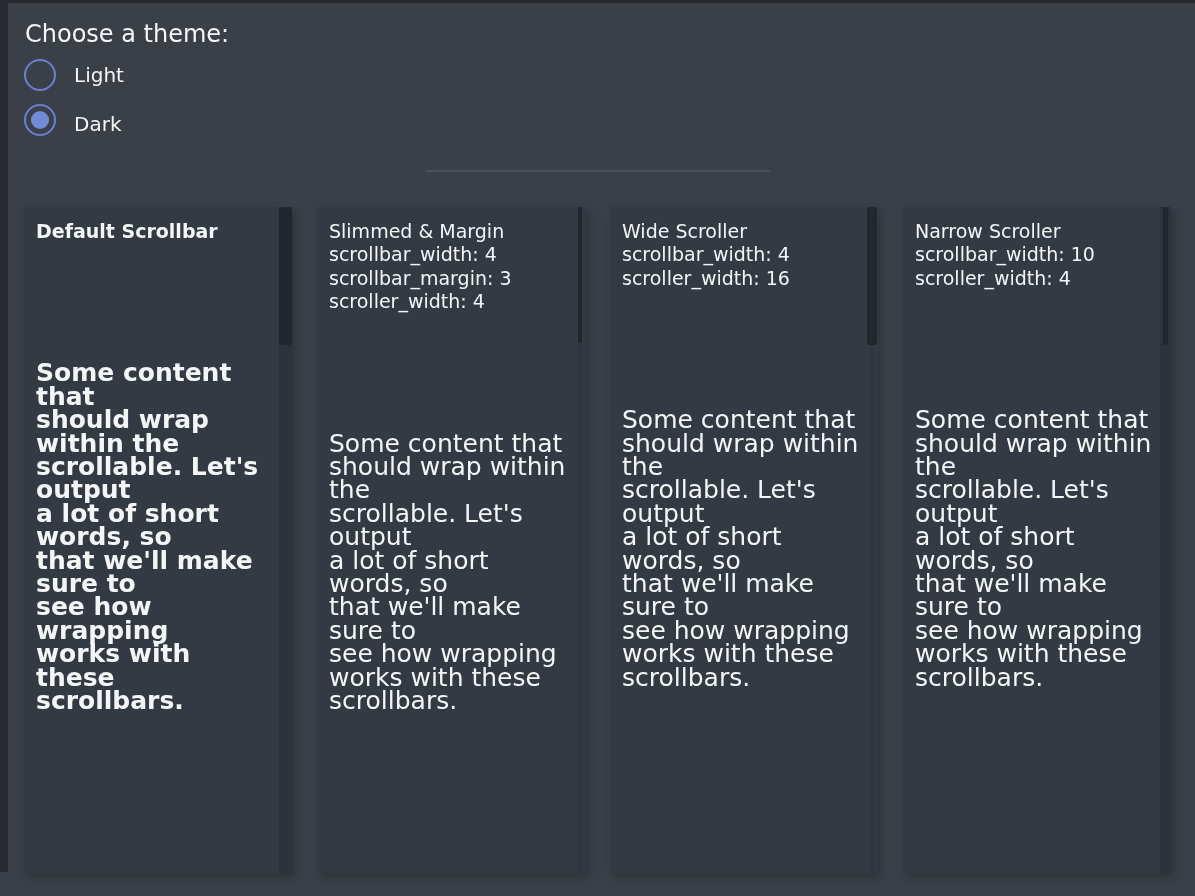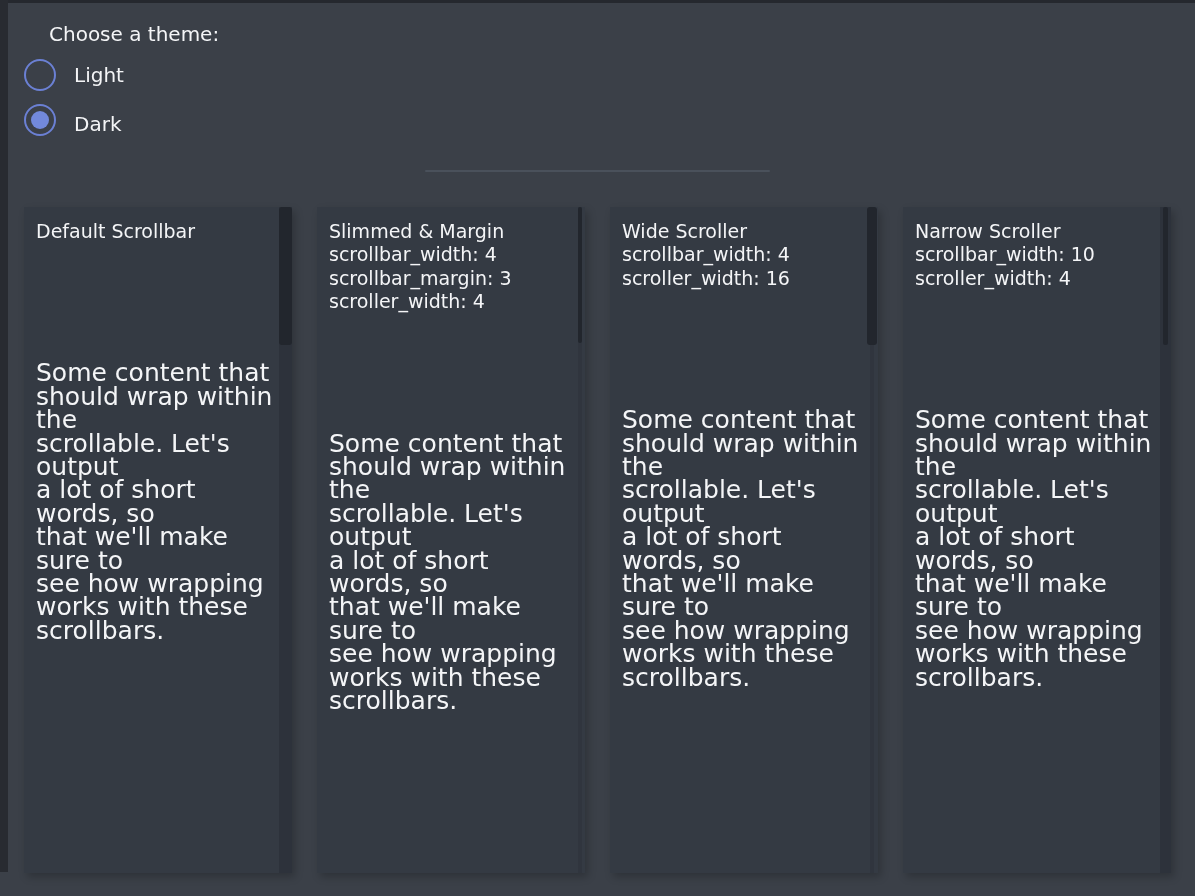--- a/index.html
+++ b/index.html
@@ -8,21 +8,21 @@
     background:#3b4048;
     font-family:"DejaVu Sans","Liberation Sans",sans-serif;
     color:#f4f5f7;
   }
   
   .top-edge{position:absolute;left:0;top:0;width:1195px;height:3px;background:#25282e;}
   .left-edge{position:absolute;left:0;top:0;width:8px;height:872px;background:#282b31;}
 
   
   .theme-section{position:absolute;left:25px;top:22px;}
-  .theme-prompt{font-size:20px;line-height:24px;margin-left:24px;}
+  .theme-prompt{font-size:24px;line-height:24px;}
   .radio-option{position:absolute;left:-1px;display:flex;align-items:center;height:32px;cursor:default;}
   .radio-option.light{top:37px;align-items:center;}
   .radio-option.dark{top:82px;align-items:flex-end;}
   .radio-circle{
     width:28px;height:28px;border-radius:50%;
     border:2px solid #6b80d4;box-sizing:content-box;
     display:flex;align-items:center;justify-content:center;
     flex:0 0 auto;
   }
   .radio-dot{width:18px;height:18px;border-radius:50%;background:#7289da;}
@@ -30,21 +30,21 @@
 
   .divider{position:absolute;top:170px;left:425px;width:345px;height:2px;background:#4a515b;border-radius:1px;}
 
   
   .demo-row{position:absolute;left:24px;top:207px;display:flex;gap:25px;}
   .panel{
     position:relative;width:268px;height:666px;background:#343a43;
     box-shadow:3px 4px 8px rgba(0,0,0,0.22);
   }
   .scroll-area{position:absolute;left:0;top:0;bottom:0;overflow:hidden;padding:13px 0 0 12px;box-sizing:border-box;}
-  .panel.p-default  .scroll-area{right:13px;}
+  .panel.p-default  .scroll-area{right:13px;font-weight:bold;}
   .panel.p-slim     .scroll-area{right:12px;}
   .panel.p-wide     .scroll-area{right:13px;}
   .panel.p-narrow   .scroll-area{right:11px;}
   .pre{white-space:pre-line;}
   .panel-header{width:238px;font-size:19px;line-height:23.4px;}
   .panel-content{width:238px;font-size:25px;line-height:23.4px;margin-top:118px;}
 
   
   .sbar{position:absolute;top:0;bottom:0;}
   .p-default .sbar{right:0;width:13px;background:#2d323b;}

